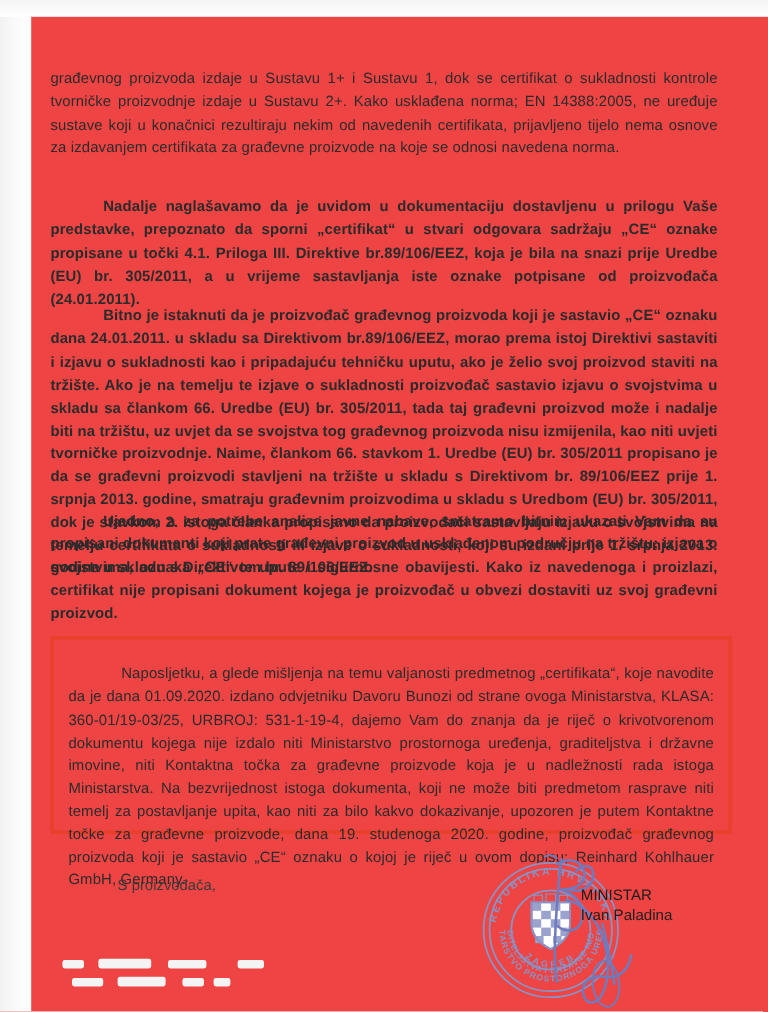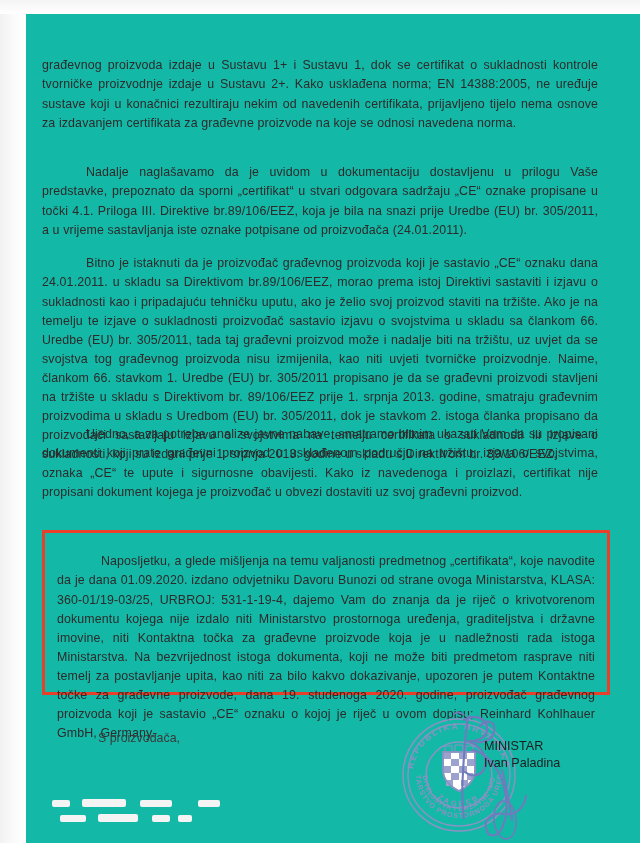--- a/index.html
+++ b/index.html
@@ -7,21 +7,21 @@
     padding: 0;
     background: #ffffff;
   }
   body {
     font-family: "Liberation Sans", sans-serif;
   }
   .page {
     position: relative;
     width: 640px;
     height: 843px;
-    background: #14b8a6;
+    background: #ef4444;
     overflow: hidden;
     box-sizing: border-box;
   }
   
   .scan-edge-left {
     position: absolute;
     left: 0; top: 0;
     width: 26px; height: 843px;
     background: linear-gradient(to right, #f2f2f2 0%, #fbfbfb 55%, #ffffff 100%);
     pointer-events: none;
@@ -38,21 +38,21 @@
     position: absolute;
     left: 42px;
     width: 556px;
     font-size: 12.4px;
     line-height: 19.1px;
     color: #2b2b2b;
     text-align: justify;
     text-justify: inter-word;
     letter-spacing: 0.01em;
   }
-  .body-text.indent { text-indent: 44px; }
+  .body-text.indent { text-indent: 44px; font-weight: bold; }
 
   
   #para-1 { top: 44px; }
   #para-2 { top: 151px; }
   #para-3 { top: 242px; }
   #para-4 { top: 413px; }
 
   .highlight-box {
     position: absolute;
     left: 42px;

